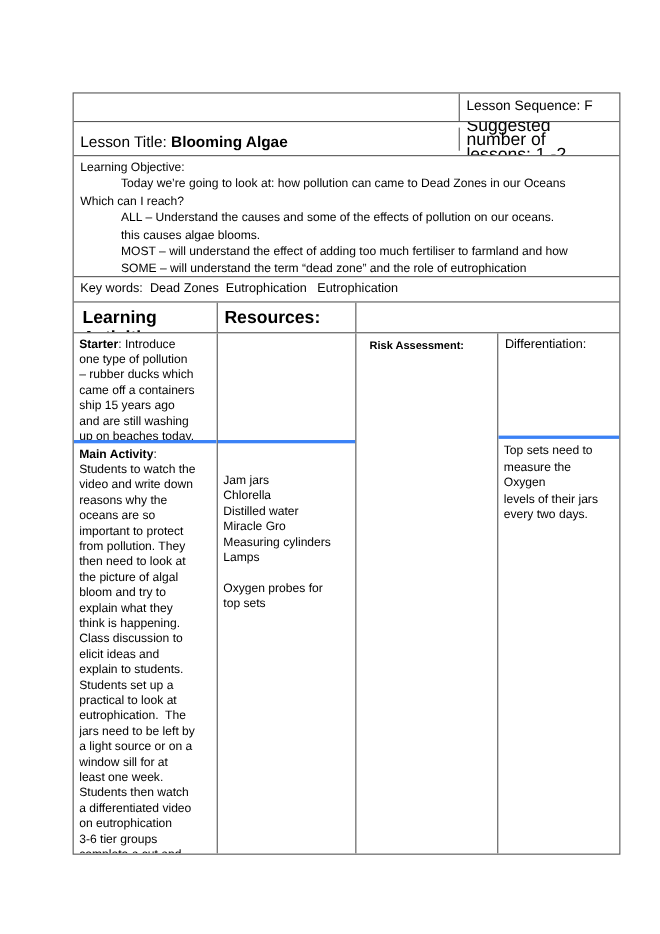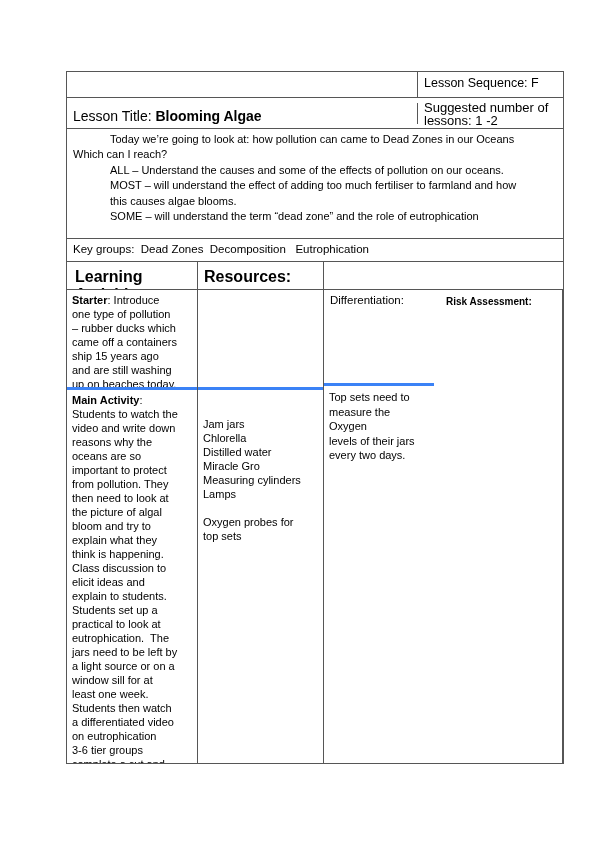--- a/index.html
+++ b/index.html
@@ -11,39 +11,39 @@
     color: #000000;
   }
   .page {
     position: relative;
     width: 600px; height: 849px;
     background: #ffffff;
     overflow: hidden;
   }
   .doc-table {
     position: absolute;
-    left: 66px; top: 71px;
+    left: 66px; top: 84px;
     width: 498px; height: 693px;
     border: 1px solid #565656;
     background: #ffffff;
   }
   .row { display: flex; border-bottom: 1px solid #565656; overflow: hidden; }
   .row:last-child { border-bottom: none; }
   .cell { overflow: hidden; }
   .br { border-right: 1px solid #565656; }
 
   
   .r1 { height: 26px; }
   .r1 .c-left { width: 351px; }
   .r1 .c-seq { flex: 1; font-size: 12.5px; padding: 4px 6px 0 6px; }
 
   
   .r2 { height: 31px; align-items: center; }
   .r2 .c-title { width: 351px; font-size: 14px; padding: 5px 6px 0 6px; }
-  .r2 .c-sugg { flex: 1; font-size: 13px; line-height: 13px; padding: 2px 6px 0 6px; white-space: pre-line; }
+  .r2 .c-sugg { flex: 1; font-size: 16px; line-height: 13px; padding: 2px 6px 0 6px; white-space: pre-line; }
 
   
   .r3 { height: 110px; display: block; font-size: 11px; line-height: 15.4px; padding: 3px 6px 0 6px; }
   .r3 .ind { margin-left: 37px; }
 
   
   .r4 { height: 23px; display: block; font-size: 11.5px; padding: 4px 6px 0 6px; white-space: pre-wrap; }
 
   
   .r5 { height: 28px; font-weight: bold; font-size: 16px; }
@@ -83,29 +83,30 @@
       <div class="cell c-seq">Lesson Sequence: F</div>
     </div>
 
     <div class="row r2">
       <div class="cell c-title br"><span>Lesson Title: </span><b>Blooming Algae</b></div>
       <div class="cell c-sugg">Suggested number of
 lessons: 1 -2</div>
     </div>
 
     <div class="row r3">
+      <div>Learning Objective:</div>
       <div class="ind">Today we’re going to look at: how pollution can came to Dead Zones in our Oceans</div>
       <div>Which can I reach?</div>
       <div class="ind">ALL – Understand the causes and some of the effects of pollution on our oceans.</div>
+      <div class="ind">this causes algae blooms.</div>
       <div class="ind">MOST – will understand the effect of adding too much fertiliser to farmland and how</div>
-      <div class="ind">this causes algae blooms.</div>
       <div class="ind">SOME – will understand the term “dead zone” and the role of eutrophication</div>
     </div>
 
-    <div class="row r4">Key groups:  Dead Zones  Decomposition   Eutrophication</div>
+    <div class="row r4">Key words:  Dead Zones  Eutrophication   Eutrophication</div>
 
     <div class="row r5">
       <div class="cell h-act br">Learning Activities</div>
       <div class="cell h-res br">Resources:</div>
       <div class="cell h-blank"></div>
     </div>
 
     <div class="row r67">
 
       <div class="col col1 br">
@@ -151,27 +152,27 @@
 Chlorella
 Distilled water
 Miracle Gro
 Measuring cylinders
 Lamps
 
 Oxygen probes for
 top sets</div>
       </div>
 
+      <div class="col col3 br risk-cell">
+        <div class="risk-label">Risk Assessment:</div>
+      </div>
+
       <div class="col col4">
         <div class="cell diff-cell bb">Differentiation:</div>
         <div class="cell topsets-cell pre">Top sets need to
 measure the Oxygen
 levels of their jars
 every two days.</div>
       </div>
 
-      <div class="col col3 br risk-cell">
-        <div class="risk-label">Risk Assessment:</div>
-      </div>
-
     </div>
   </div>
 </div>
 
 </body></html>

